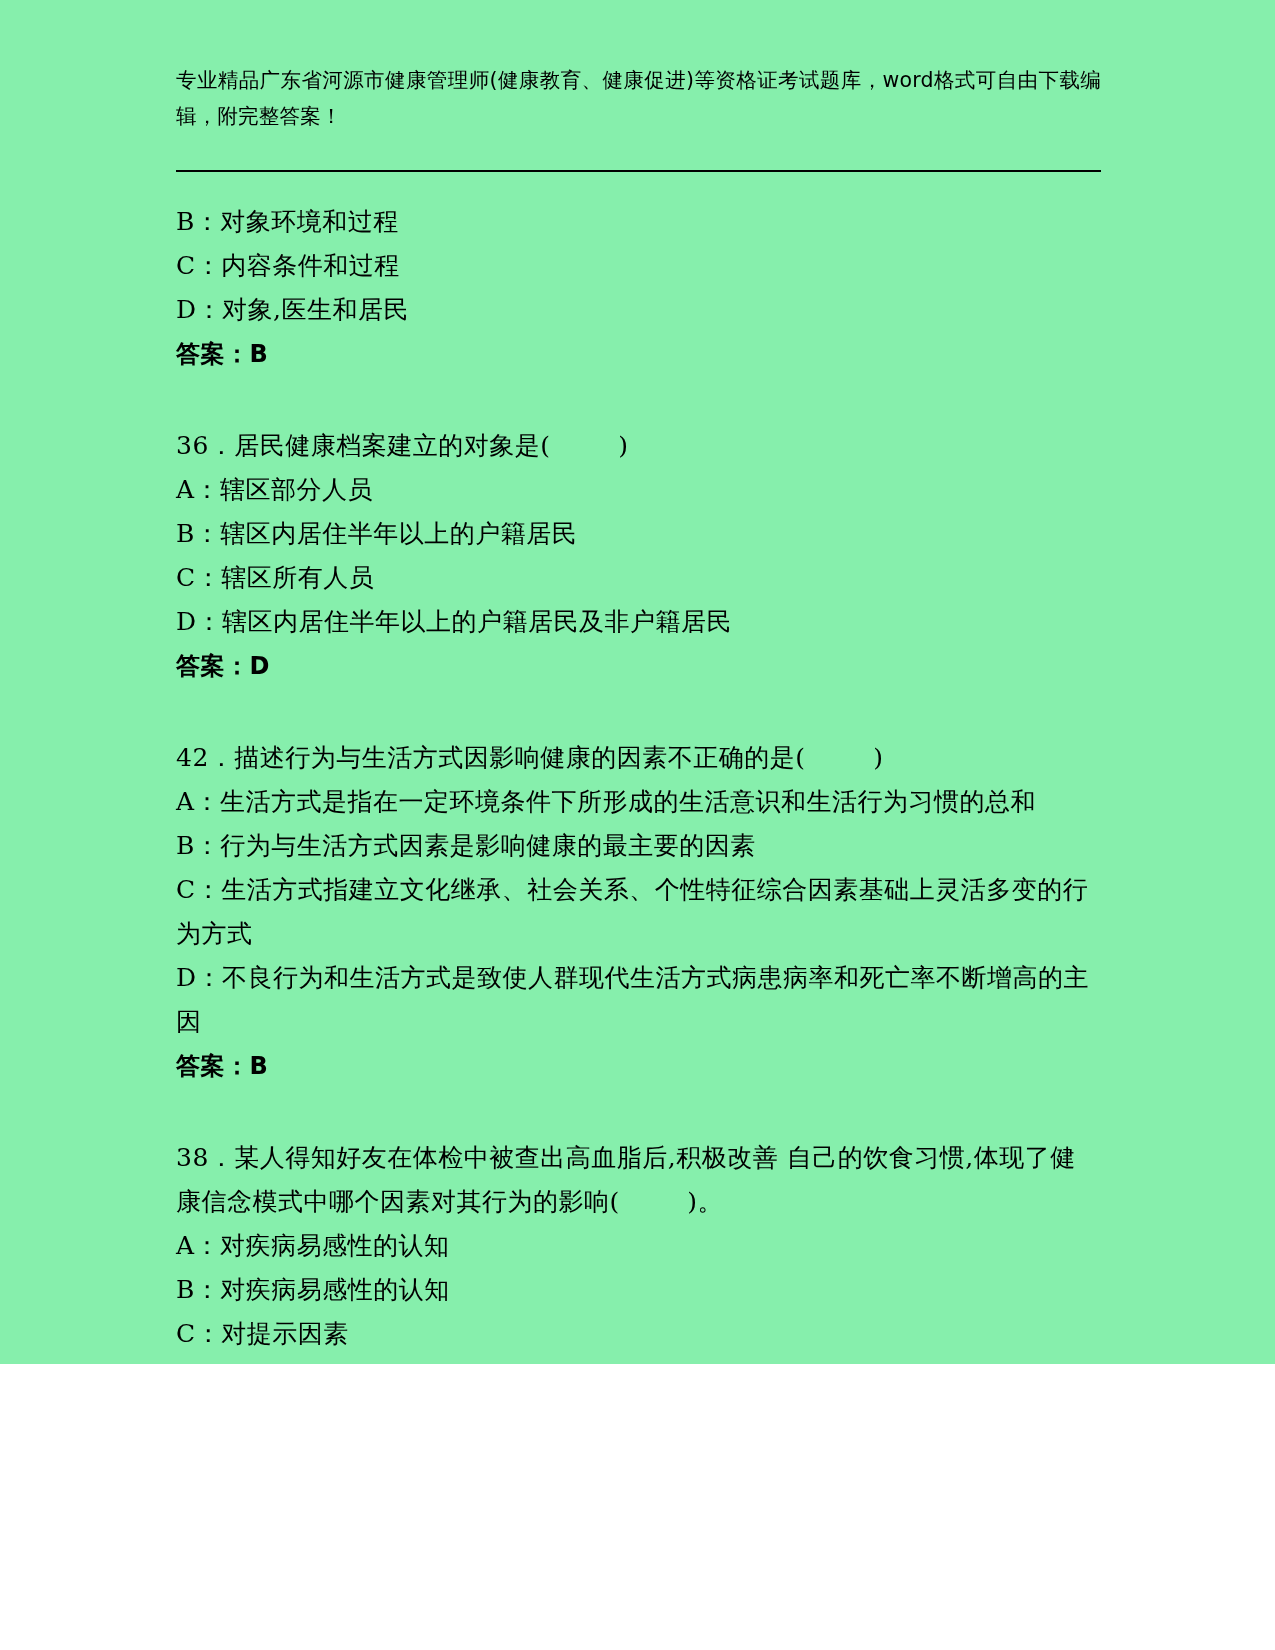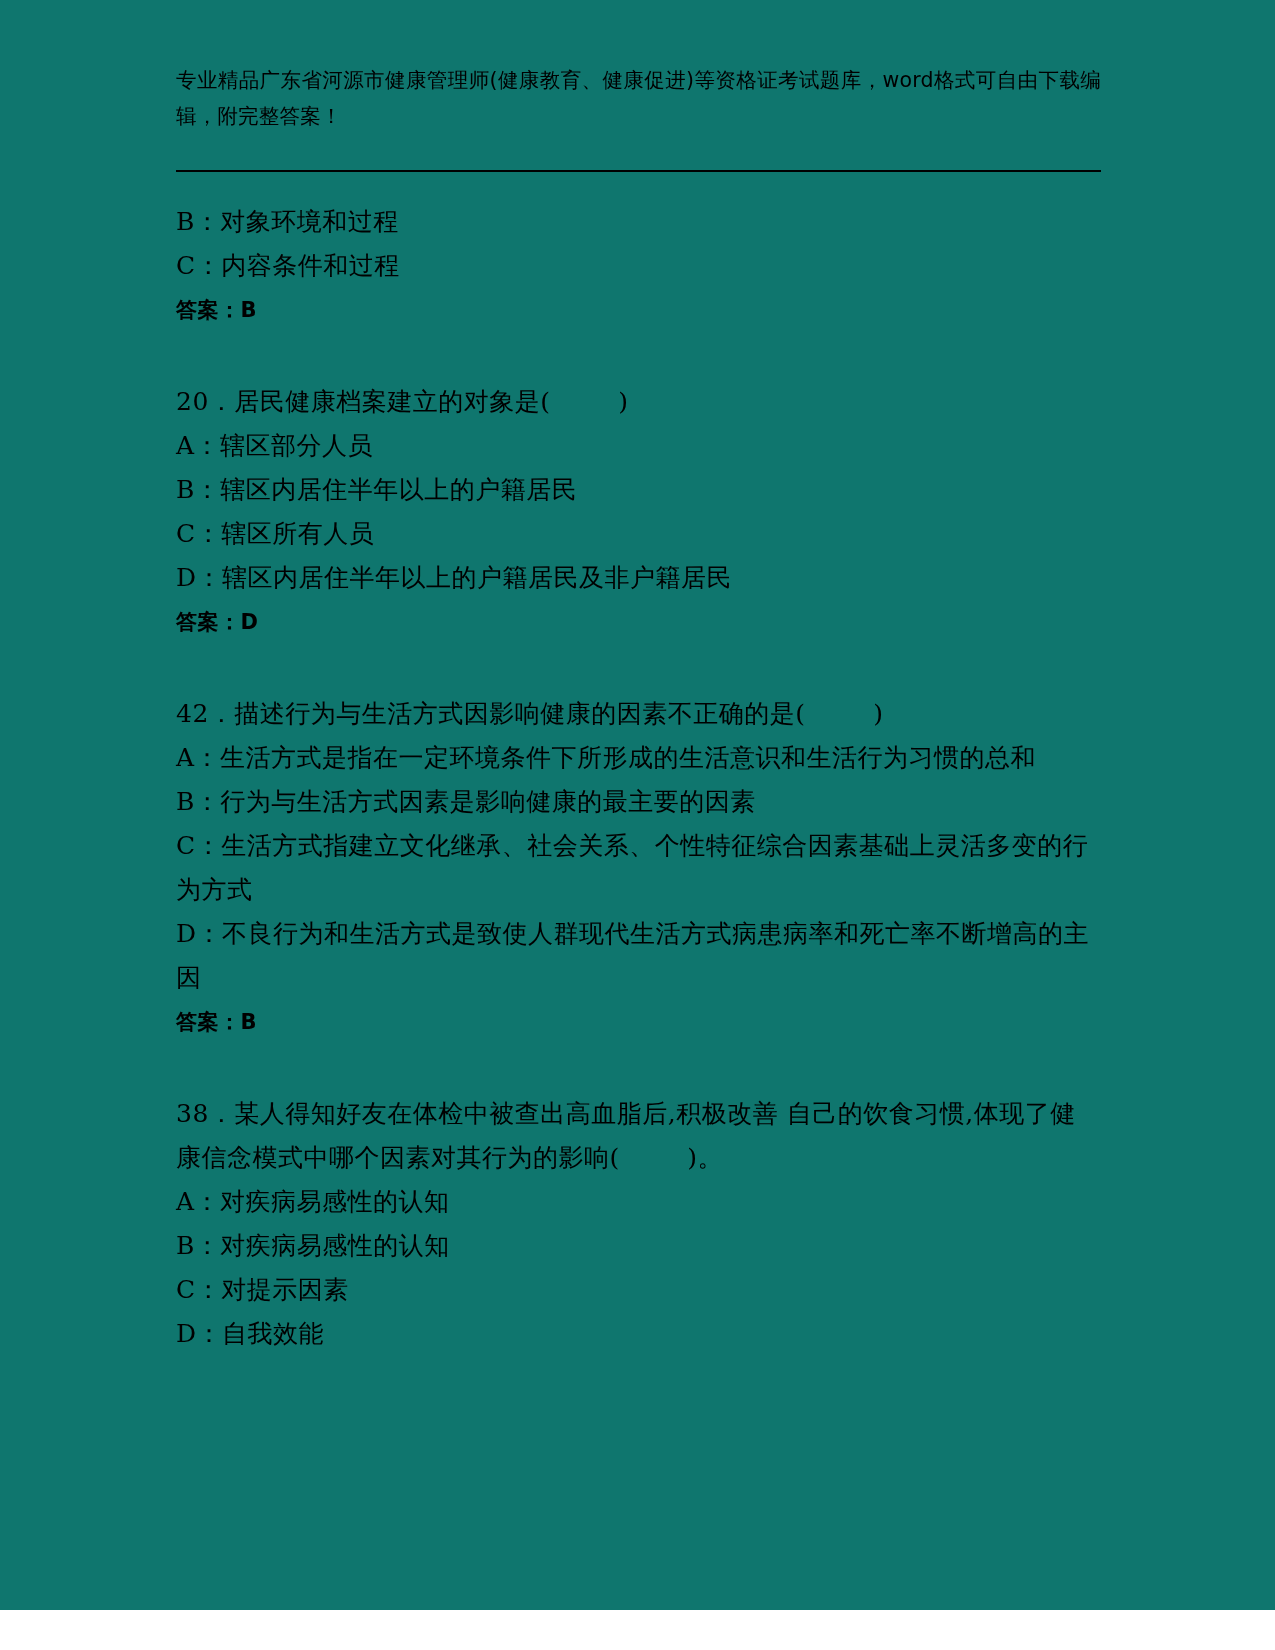--- a/index.html
+++ b/index.html
@@ -2,22 +2,22 @@
 <html lang="zh"><head>
 <meta charset="utf-8">
 <style>
   html, body {
     margin: 0;
     padding: 0;
     background: #ffffff;
   }
   .page {
     width: 1275px;
-    height: 1610px;
-    background: #0f766e;
+    height: 1364px;
+    background: #86efac;
     position: relative;
     box-sizing: border-box;
     font-family: "DejaVu Serif", "Liberation Serif", serif;
     color: #000000;
     overflow: hidden;
   }
   .content {
     position: absolute;
     left: 176px;
     top: 62px;
@@ -47,21 +47,21 @@
     letter-spacing: 0.5px;
     white-space: pre-wrap;
   }
   .q-line {
     font-size: 25px;
     line-height: 44px;
     letter-spacing: 0.5px;
     white-space: pre-wrap;
   }
   .ans-line {
-    font-size: 21px;
+    font-size: 24px;
     line-height: 44px;
     font-weight: bold;
     font-family: "DejaVu Sans", "Liberation Sans", sans-serif;
     letter-spacing: 0.5px;
   }
   .ans-line .ans-value {
     font-weight: bold;
   }
   .qblock {
     margin-bottom: 48px;
@@ -77,25 +77,26 @@
   <div class="content">
 
     <div class="header-text">专业精品广东省河源市健康管理师(健康教育、健康促进)等资格证考试题库，word格式可自由下载编辑，附完整答案！</div>
     <hr class="header-rule">
 
     <div class="body-block">
 
       <div class="qblock">
         <div class="line">B：对象环境和过程</div>
         <div class="line">C：内容条件和过程</div>
+        <div class="line">D：对象,医生和居民</div>
         <div class="ans-line"><span>答案：</span><span class="ans-value">B</span></div>
       </div>
 
       <div class="qblock">
-        <div class="q-line">20．居民健康档案建立的对象是(        )</div>
+        <div class="q-line">36．居民健康档案建立的对象是(        )</div>
         <div class="line">A：辖区部分人员</div>
         <div class="line">B：辖区内居住半年以上的户籍居民</div>
         <div class="line">C：辖区所有人员</div>
         <div class="line">D：辖区内居住半年以上的户籍居民及非户籍居民</div>
         <div class="ans-line"><span>答案：</span><span class="ans-value">D</span></div>
       </div>
 
       <div class="qblock">
         <div class="q-line">42．描述行为与生活方式因影响健康的因素不正确的是(        )</div>
         <div class="line">A：生活方式是指在一定环境条件下所形成的生活意识和生活行为习惯的总和</div>

